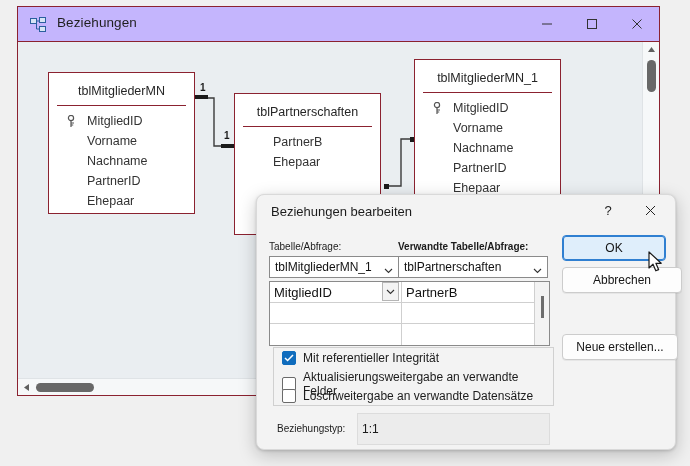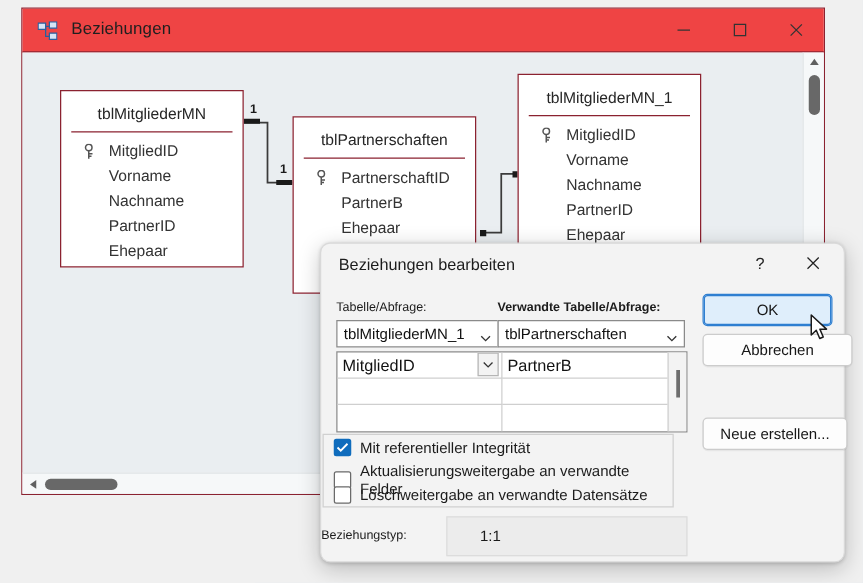--- a/index.html
+++ b/index.html
@@ -16,21 +16,21 @@
     position: absolute;
     left: 17px; top: 6px;
     width: 643px; height: 390px;
     border: 1px solid #8b2230;
     background: #ffffff;
     box-sizing: border-box;
   }
   .win-title {
     position: absolute; left: 0; top: 0;
     width: 100%; height: 35px;
-    background: #ef4444;
+    background: #c4b5fd;
     border-bottom: 1px solid #8b2230;
     box-sizing: border-box;
   }
   .win-icon {
     position: absolute; left: 12px; top: 10px;
     width: 16px; height: 16px;
   }
   .win-title-text {
     position: absolute; left: 39px; top: 8px;
     font-size: 13.5px; color: #1f1f1f;
@@ -257,21 +257,21 @@
   }
 
   
   .rotxt {
     position: absolute;
     background: #ececec;
     border: 1px solid #dcdcdc;
     box-sizing: border-box;
     font-size: 12px; color: #1b1b1b;
     display: flex; align-items: center;
-    padding-left: 26px;
+    padding-left: 4px;
   }
 
   .cursor { position: absolute; pointer-events: none; }
 </style>
 </head>
 <body>
 
 <div id="root">
 
   <div class="win">
@@ -335,29 +335,20 @@
           <div class="fld"><span>Vorname</span></div>
           <div class="fld"><span>Nachname</span></div>
           <div class="fld"><span>PartnerID</span></div>
           <div class="fld"><span>Ehepaar</span></div>
         </div>
       </div>
 
       <div class="tbl tbl2">
         <div class="tbl-head">tblPartnerschaften</div>
         <div class="tbl-fields">
-          <div class="fld">
-            <span class="key-icon">
-              <svg width="11" height="13" viewBox="0 0 11 13">
-                  <circle cx="4" cy="3" r="2.6" fill="none" stroke="#555" stroke-width="1.2"></circle>
-                  <path d="M4 5.6 V12 M4 8 H7 M4 10 H6.2" stroke="#555" stroke-width="1.2"></path>
-                </svg>
-            </span>
-            <span>PartnerschaftID</span>
-          </div>
           <div class="fld"><span>PartnerB</span></div>
           <div class="fld"><span>Ehepaar</span></div>
         </div>
       </div>
 
       <div class="tbl tbl3">
         <div class="tbl-head">tblMitgliederMN_1</div>
         <div class="tbl-fields">
           <div class="fld">
             <span class="key-icon">
@@ -442,40 +433,40 @@
       <div class="grid-col-b">
         <div class="gcell" style="border-right:none;"><span>PartnerB</span></div>
         <div class="gcell" style="border-right:none;"><span></span></div>
         <div class="gcell" style="border-right:none;border-bottom:none;"><span></span></div>
       </div>
       <div class="grid-sb">
         <div class="grid-sb-thumb"></div>
       </div>
     </div>
 
-    <div class="cbgroup" style="left:1px; top:152px; width:281px; height:59px;">
+    <div class="cbgroup" style="left:16px; top:152px; width:281px; height:59px;">
       <label class="cbrow" style="top:3px;">
         <span class="cbox checked">
           <svg width="10" height="8" viewBox="0 0 10 8">
               <path d="M1 4 L3.6 6.5 L9 1" stroke="#ffffff" stroke-width="1.5" fill="none"></path>
             </svg>
         </span>
         <span>Mit referentieller Integrität</span>
       </label>
       <label class="cbrow" style="top:22px;">
         <span class="cbox"></span>
         <span>Aktualisierungsweitergabe an verwandte Felder</span>
       </label>
       <label class="cbrow" style="top:41px;">
         <span class="cbox"></span>
         <span>Löschweitergabe an verwandte Datensätze</span>
       </label>
     </div>
 
-    <span class="lbl" style="left:0; top:228px;">Beziehungstyp:</span>
+    <span class="lbl" style="left:20px; top:228px;">Beziehungstyp:</span>
     <div class="rotxt" style="left:100px; top:218px; width:193px; height:32px;">1:1</div>
 
     <div class="btn primary" style="left:305px; top:40px; width:104px;">OK</div>
     <div class="btn" style="left:305px; top:72px; width:120px;">Abbrechen</div>
     <div class="btn" style="left:305px; top:139px; width:116px;">Neue erstellen...</div>
   </div>
 
   <span class="cursor" style="left:648px; top:251px;">
     <svg width="17" height="23" viewBox="0 0 17 23">
       <path d="M1 1 L1 17 L5 13.2 L7.8 19.8 L10.6 18.6 L7.9 12.3 L13.2 12.3 Z" fill="#ffffff" stroke="#1a1a1a" stroke-width="1.2" stroke-linejoin="round"></path>

